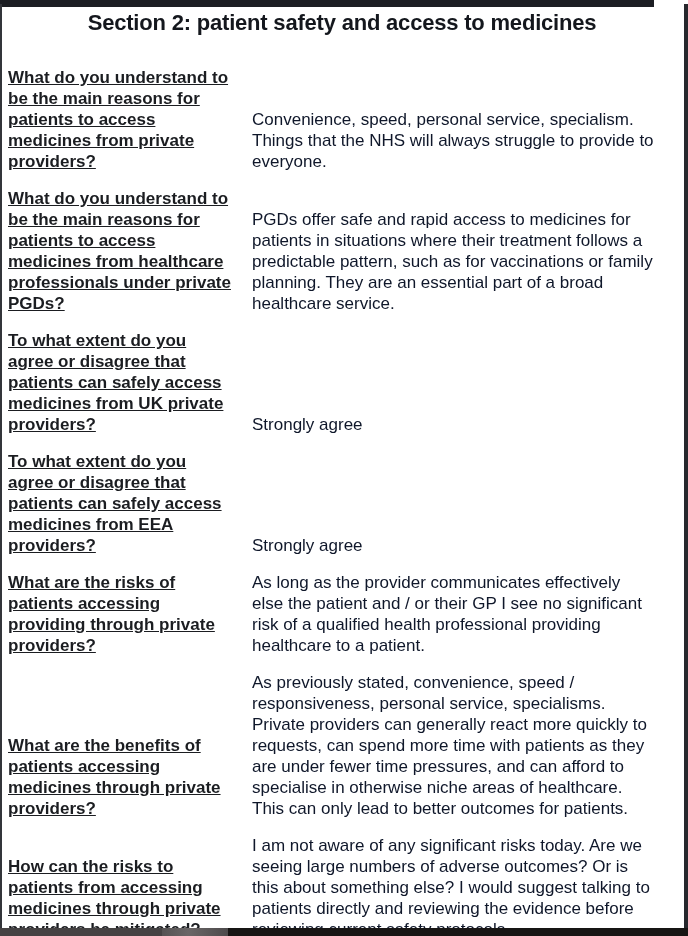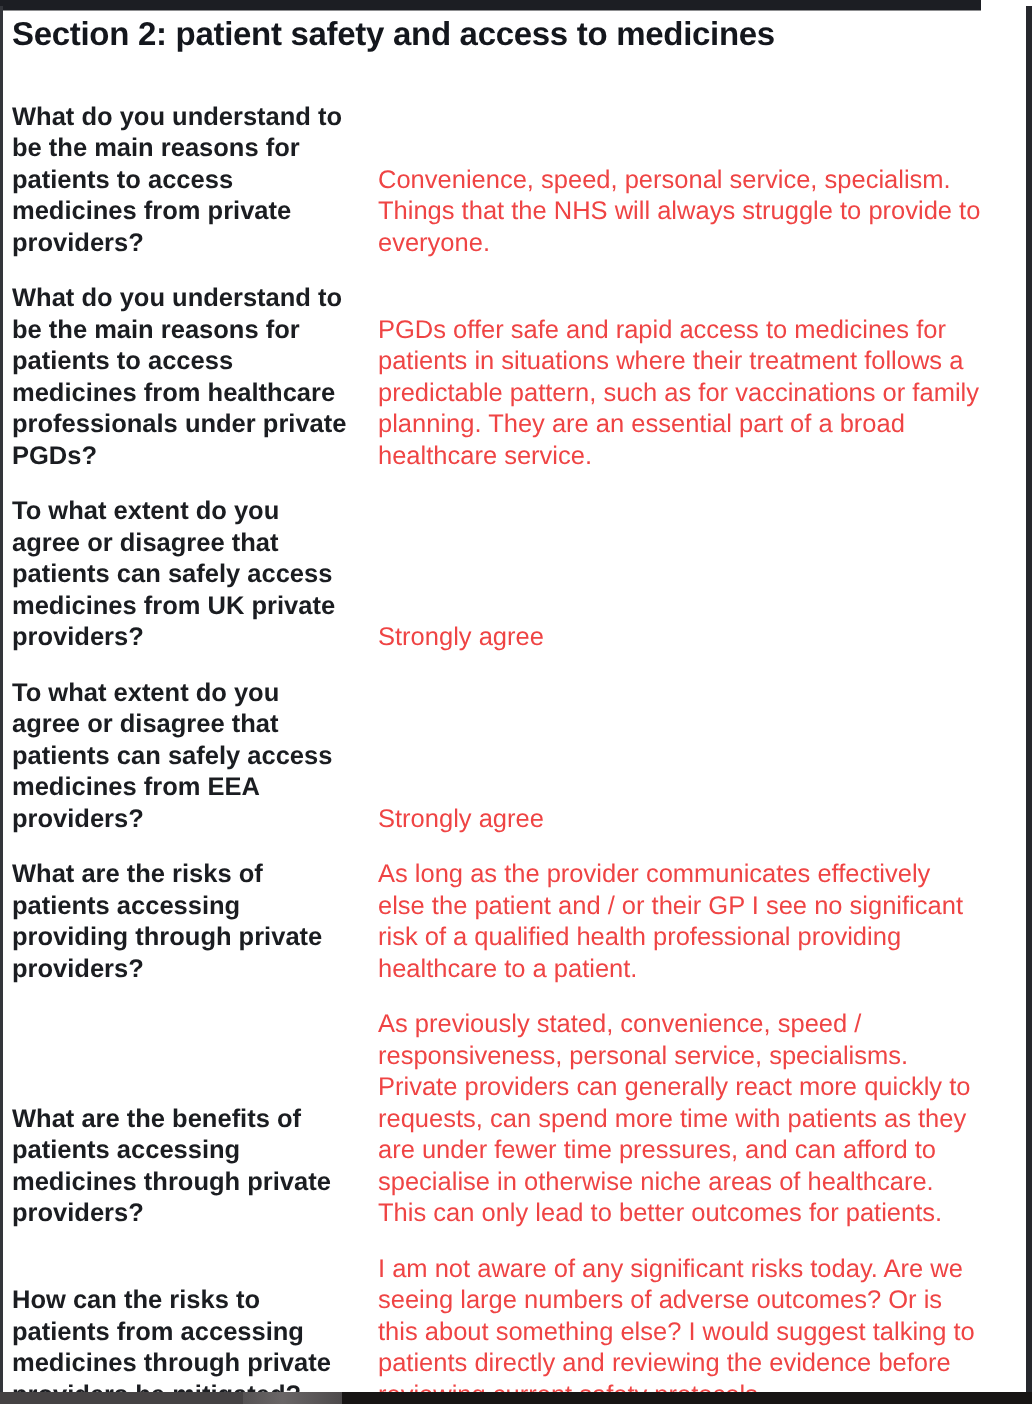--- a/index.html
+++ b/index.html
@@ -22,38 +22,39 @@
   .edge-right {
     position: absolute; top: 4px; right: 0; bottom: 8px;
     width: 4px; background: #26282d;
   }
   .content {
     position: absolute; top: 7px; left: 8px; right: 12px;
   }
   .page-title {
     font-size: 22px; line-height: 27px; font-weight: bold;
     margin: 2px 0 31px 0;
-    color: #14171d; letter-spacing: -0.2px;
+    color: #14171d; letter-spacing: -0.2px; text-align: center;
   }
   .qa-row {
     display: grid;
     grid-template-columns: 236px 1fr;
     column-gap: 8px;
     align-items: end;
     margin-bottom: 16px;
   }
   .q-cell {
     font-weight: bold;
     font-size: 17px; line-height: 21px;
     color: #1b1d21;
     white-space: pre-line;
+    text-decoration: underline;
   }
   .a-cell {
     font-size: 17px; line-height: 21px;
-    color: #ef4444;
+    color: #0f172a;
     white-space: pre-line;
   }
   .bottom-bar {
     position: absolute; bottom: 0; left: 0;
     width: 688px; height: 8px;
     background: #171514;
   }
   .bb-track-left {
     position: absolute; left: 0; top: 0;
     width: 162px; height: 100%;

